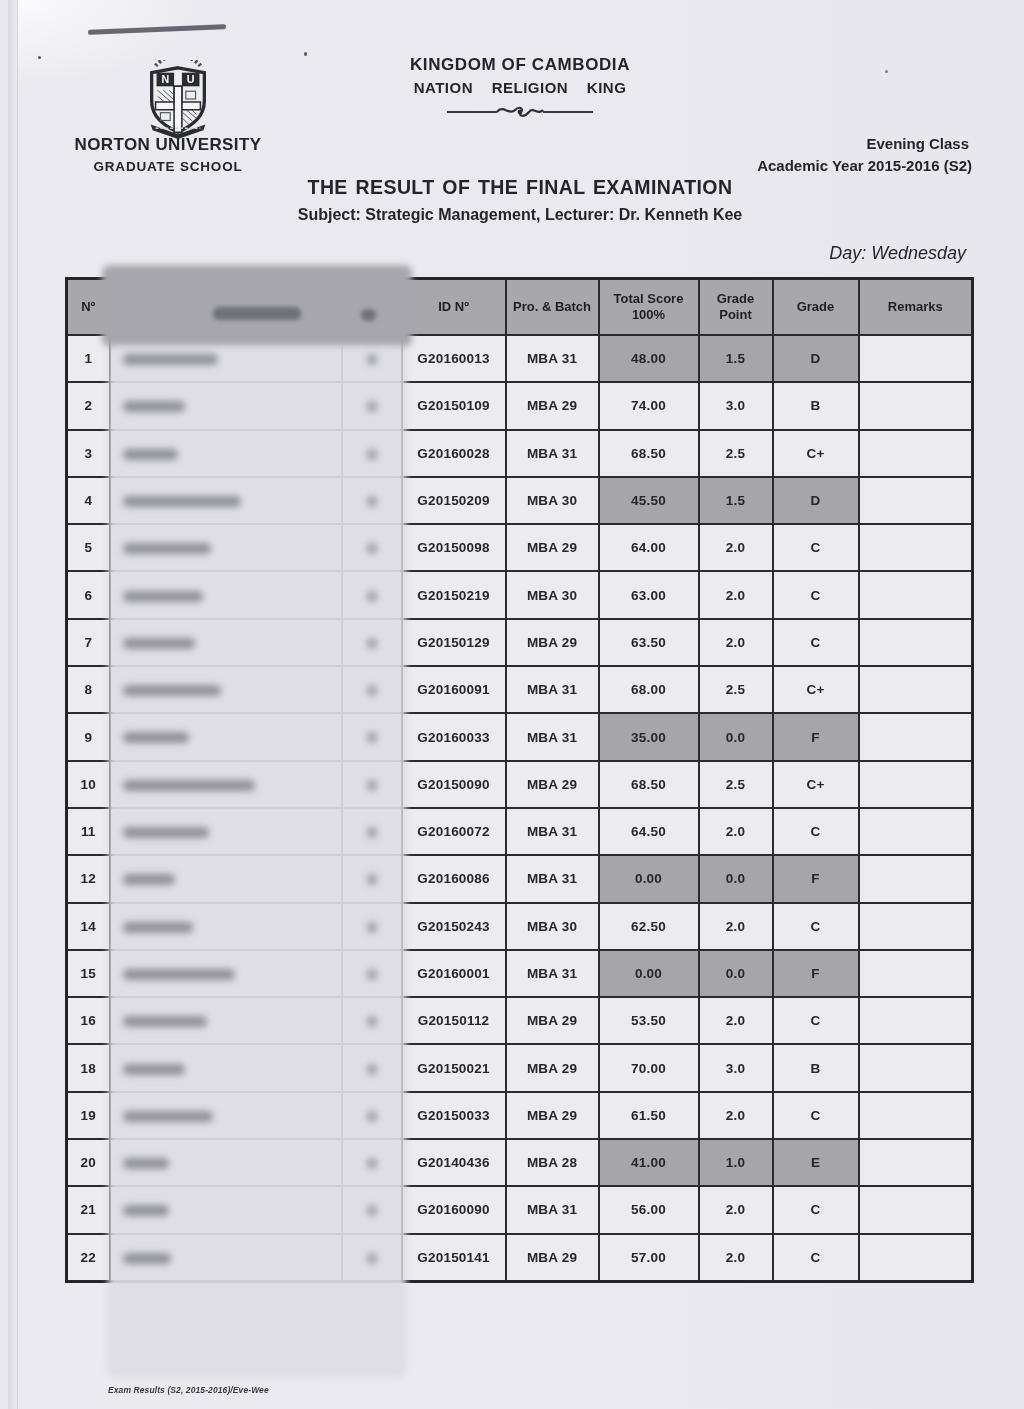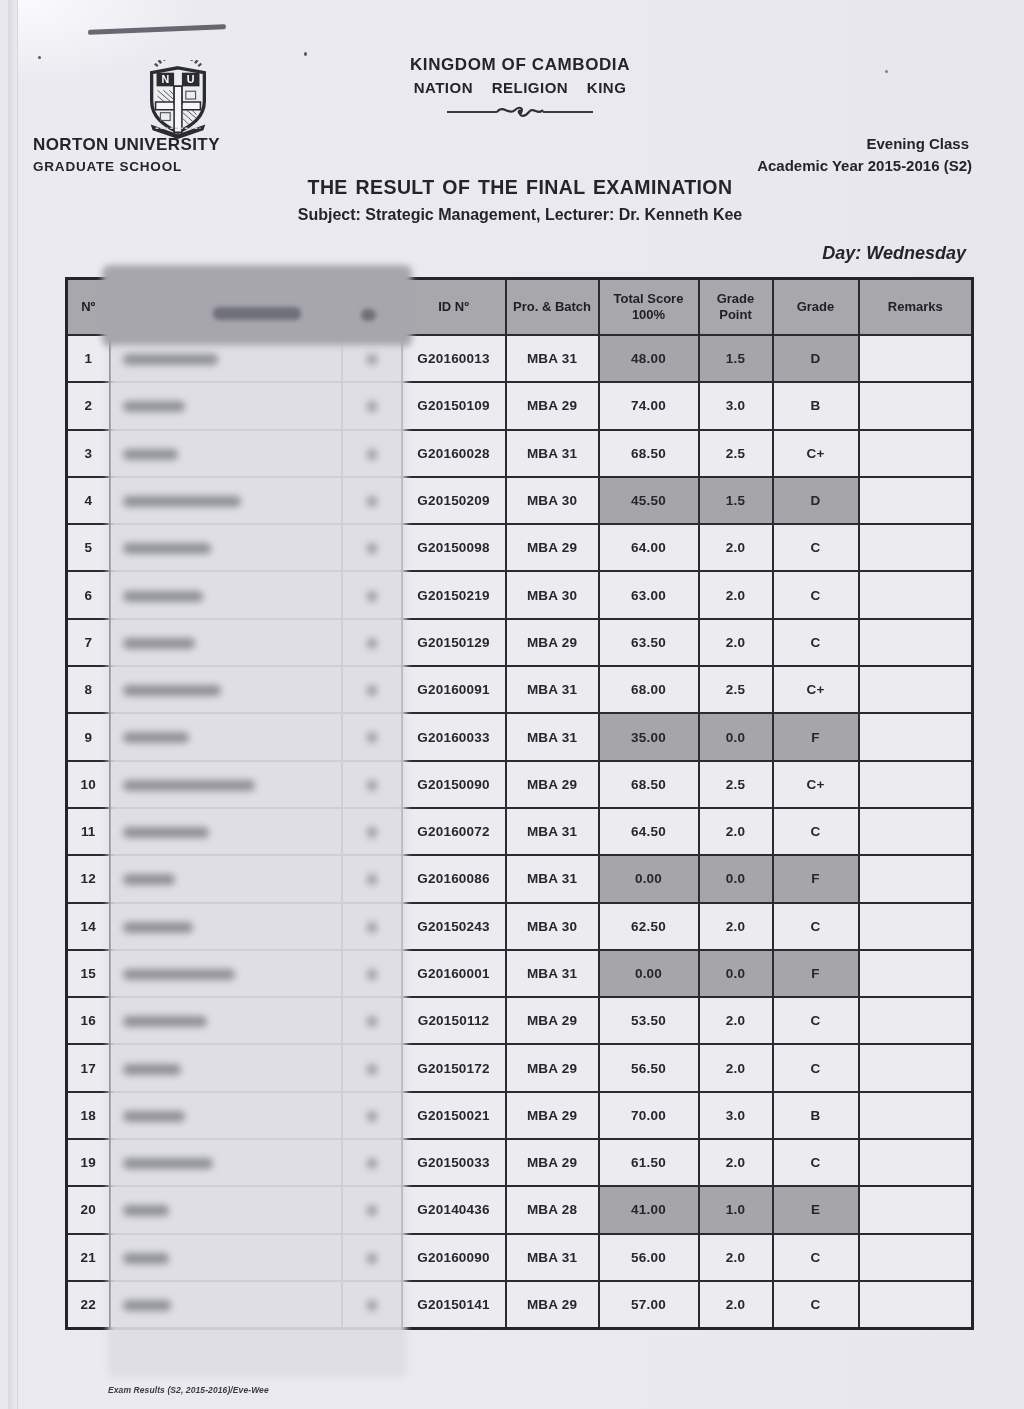--- a/index.html
+++ b/index.html
@@ -17,28 +17,28 @@
   .speck{position:absolute;background:#55555e;border-radius:50%;}
   .speck.s1{left:296px;top:52px;width:3px;height:4px;}
   .speck.s2{left:30px;top:56px;width:3px;height:3px;}
   .speck.s3{left:877px;top:70px;width:3px;height:3px;opacity:.7;}
   .speck.dotrow6{left:701px;top:586px;width:5px;height:5px;background:#7a5a42;border-radius:1px;}
   
   .k1{position:absolute;left:0;right:0;top:55px;text-align:center;font-size:17px;font-weight:700;letter-spacing:.6px;}
   .k2{position:absolute;left:0;right:0;top:79px;text-align:center;font-size:15px;font-weight:700;word-spacing:14px;letter-spacing:.5px;}
   .divider{position:absolute;left:437px;top:103px;width:150px;height:16px;}
   .logo{position:absolute;left:135px;top:60px;width:70px;height:80px;}
-  .uni-block{position:absolute;left:25px;top:135px;width:270px;}
+  .uni-block{position:absolute;left:25px;top:135px;width:270px;text-align:center;}
   .uni{font-size:17px;font-weight:700;letter-spacing:.4px;}
   .school{font-size:13.5px;font-weight:700;letter-spacing:.8px;margin-top:4px;}
   .evening{position:absolute;right:63px;top:135px;text-align:left;font-size:15px;font-weight:700;}
   .acadyear{position:absolute;right:60px;top:157px;text-align:right;font-size:15px;font-weight:700;}
   .title{position:absolute;left:0;right:0;top:176px;text-align:center;font-size:19.5px;font-weight:700;letter-spacing:.4px;word-spacing:2px;}
   .subject{position:absolute;left:0;right:0;top:206px;text-align:center;font-size:16px;font-weight:700;}
-  .day{position:absolute;right:66px;top:243px;font-size:18px;font-weight:700;font-style:italic;}
+  .day{position:absolute;right:66px;top:243px;font-size:18px;font-weight:400;font-style:italic;}
   .footer{position:absolute;left:100px;top:1385px;font-size:8.5px;font-weight:700;font-style:italic;color:#3a3a42;letter-spacing:.1px;}
   
   .tablewrap{position:absolute;left:57px;top:277px;width:906px;}
   table.results{border-collapse:collapse;table-layout:fixed;width:906px;
                 border:3px solid #24242a;background:#ebebf0;}
   th,td{border:2px solid #2a2a31;padding:0;text-align:center;vertical-align:middle;overflow:hidden;}
   thead th{height:54px;background:#a7a7ac;font-size:13px;font-weight:700;line-height:1.25;white-space:pre-line;color:#1f1f26;}
   tbody td{height:45.3px;font-size:13.5px;font-weight:700;color:#26262d;letter-spacing:.2px;}
   tbody td.hl{background:#a5a5aa;}
   td.c-name{text-align:left;}
@@ -295,31 +295,20 @@
             <td class="c-name"><span class="blob" style="width: 84px;"></span></td>
             <td class="c-sex"><span class="blob sexblob"></span></td>
             <td class="c-id">G20150112</td>
             <td class="c-batch">MBA 29</td>
             <td class="c-score">53.50</td>
             <td class="c-gpoint">2.0</td>
             <td class="c-grade">C</td>
             <td class="c-remarks"></td>
           </tr>
           <tr>
-            <td class="c-no">17</td>
-            <td class="c-name"><span class="blob" style="width: 58px;"></span></td>
-            <td class="c-sex"><span class="blob sexblob"></span></td>
-            <td class="c-id">G20150172</td>
-            <td class="c-batch">MBA 29</td>
-            <td class="c-score">56.50</td>
-            <td class="c-gpoint">2.0</td>
-            <td class="c-grade">C</td>
-            <td class="c-remarks"></td>
-          </tr>
-          <tr>
             <td class="c-no">18</td>
             <td class="c-name"><span class="blob" style="width: 62px;"></span></td>
             <td class="c-sex"><span class="blob sexblob"></span></td>
             <td class="c-id">G20150021</td>
             <td class="c-batch">MBA 29</td>
             <td class="c-score">70.00</td>
             <td class="c-gpoint">3.0</td>
             <td class="c-grade">B</td>
             <td class="c-remarks"></td>
           </tr>

